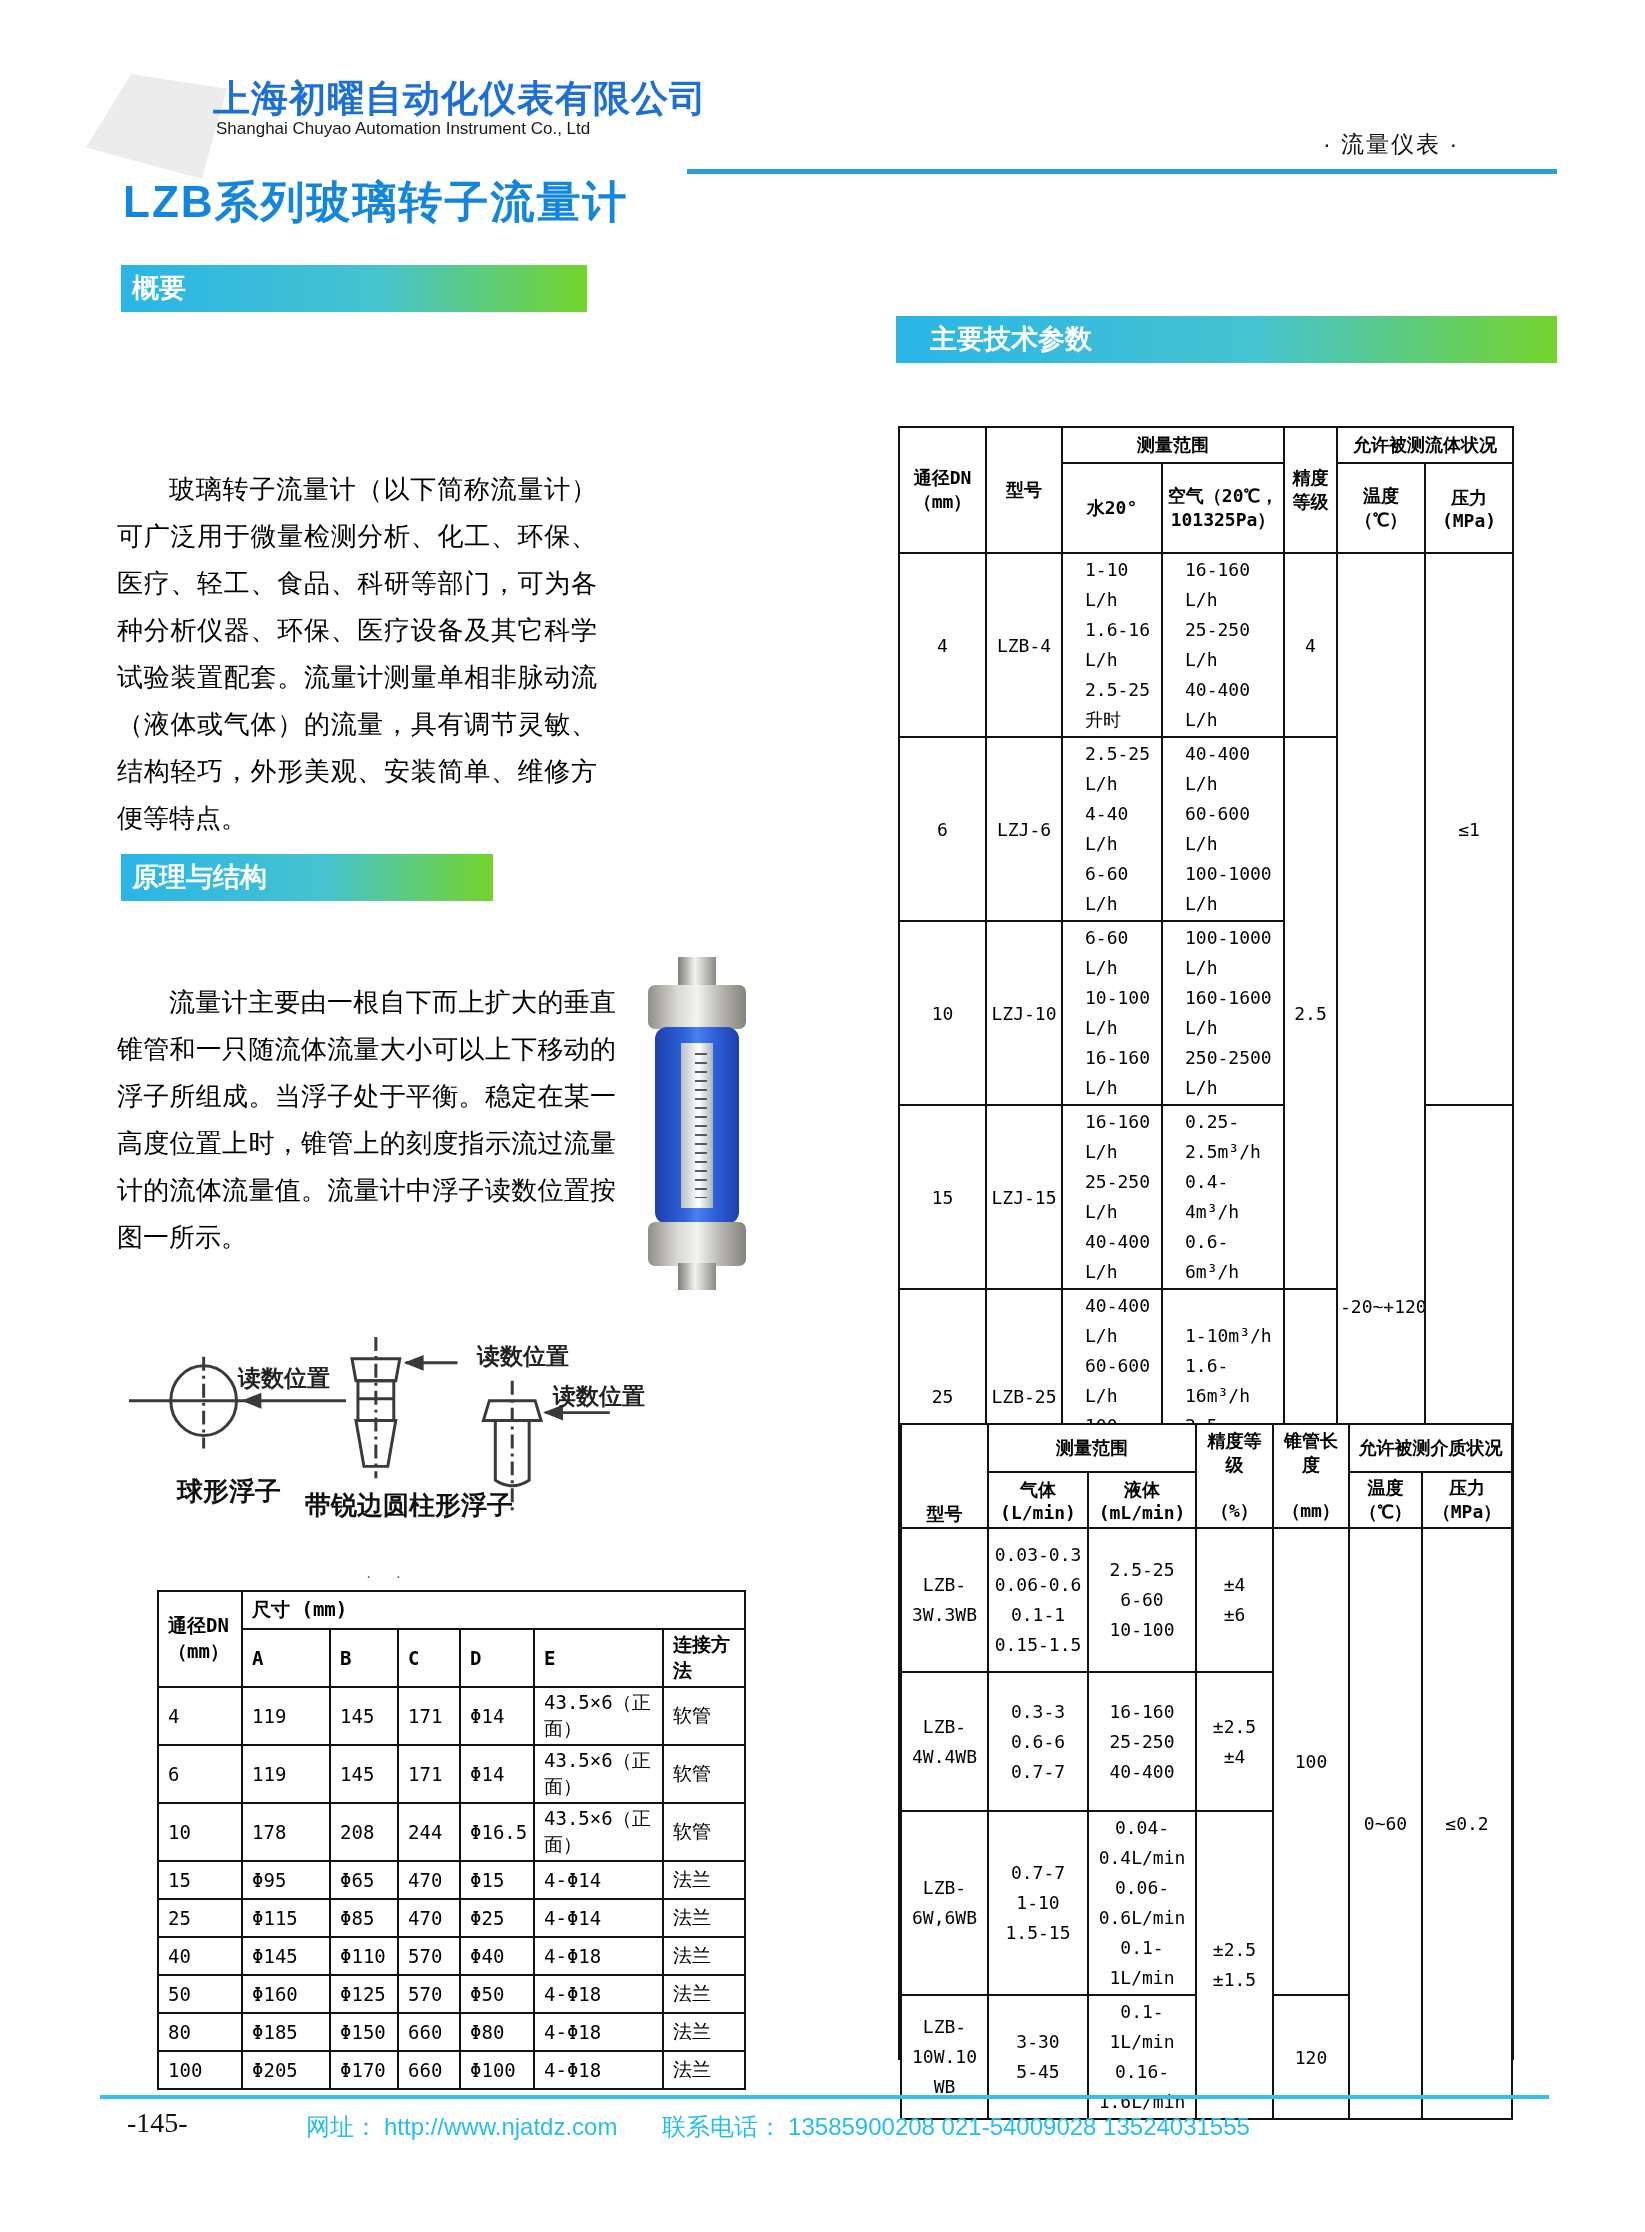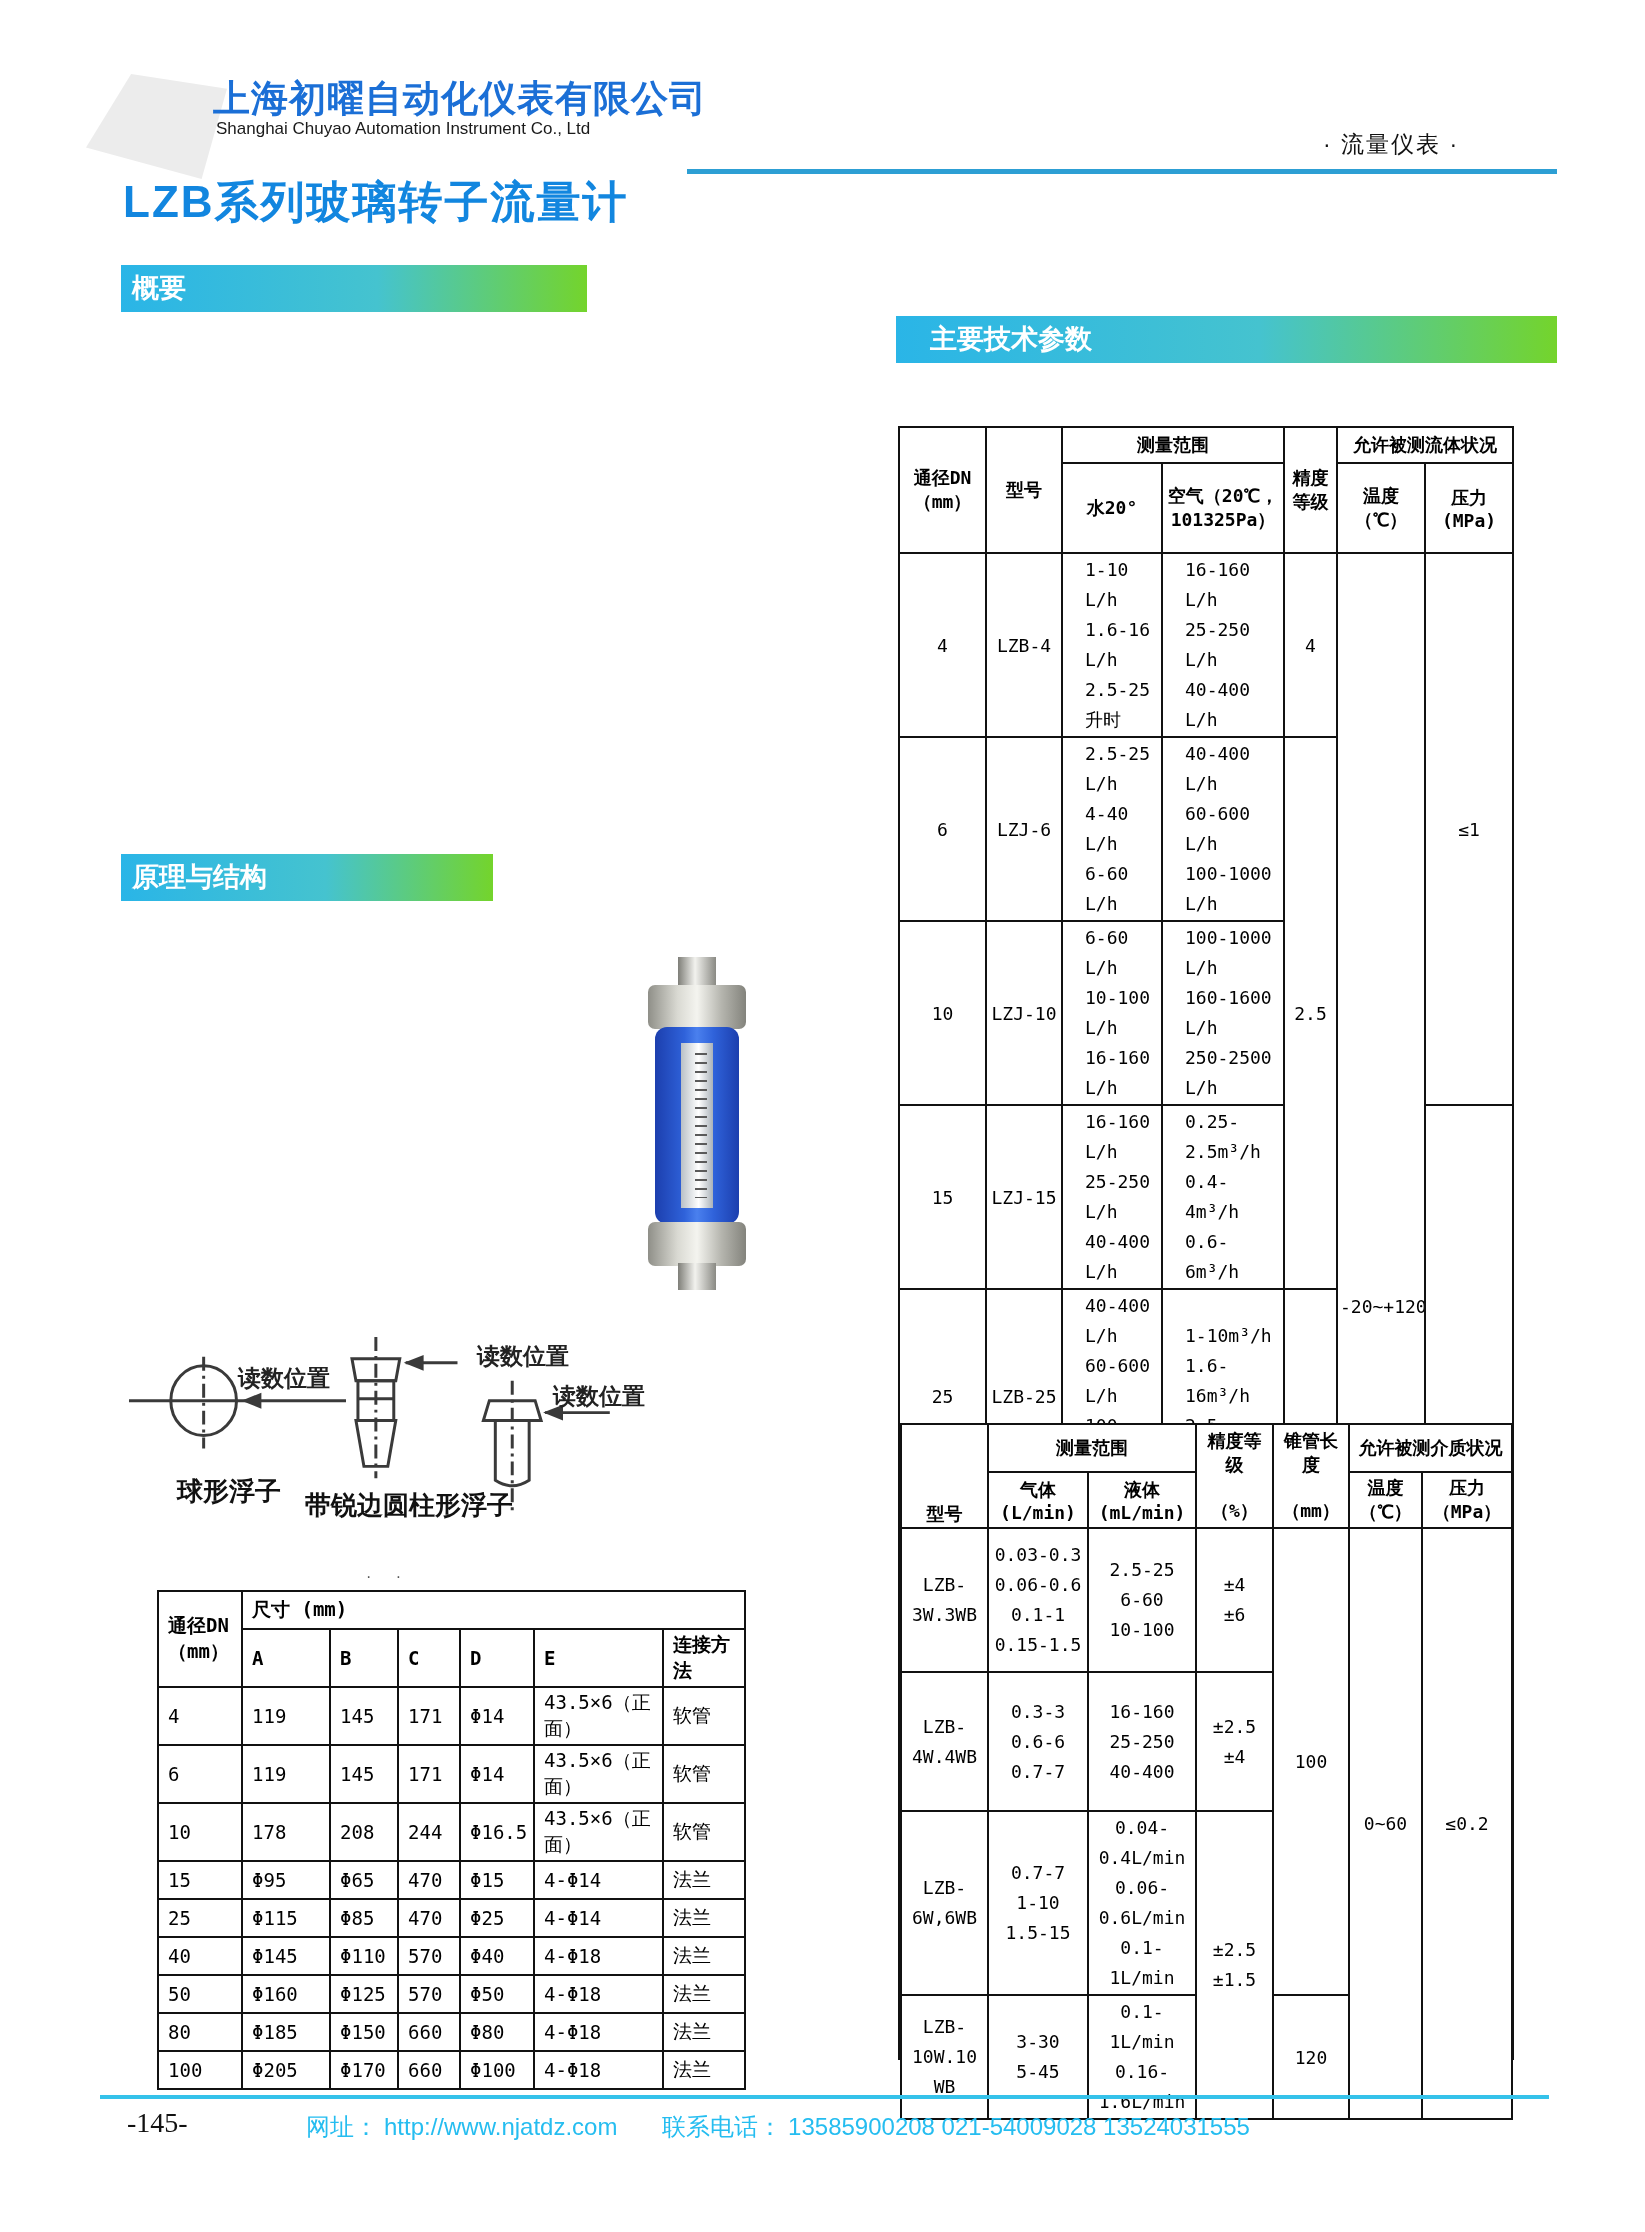--- a/index.html
+++ b/index.html
@@ -104,24 +104,26 @@
   <div class="logo-cn">上海初曜自动化仪表有限公司</div>
   <div class="logo-en">Shanghai Chuyao Automation Instrument Co., Ltd</div>
   <div class="category">· 流量仪表 ·</div>
   <div class="header-rule"></div>
 
   <h1 class="title">LZB系列玻璃转子流量计</h1>
 
   <div class="bar bar-overview">
     <span>概要</span>
   </div>
+  <p class="body-text p1">玻璃转子流量计（以下简称流量计）可广泛用于微量检测分析、化工、环保、医疗、轻工、食品、科研等部门，可为各种分析仪器、环保、医疗设备及其它科学试验装置配套。流量计测量单相非脉动流（液体或气体）的流量，具有调节灵敏、结构轻巧，外形美观、安装简单、维修方便等特点。</p>
 
   <div class="bar bar-principle">
     <span>原理与结构</span>
   </div>
+  <p class="body-text p2">流量计主要由一根自下而上扩大的垂直锥管和一只随流体流量大小可以上下移动的浮子所组成。当浮子处于平衡。稳定在某一高度位置上时，锥管上的刻度指示流过流量计的流体流量值。流量计中浮子读数位置按图一所示。</p>
 
   <div class="flowmeter">
     <div class="fm-conn-top"></div>
     <div class="fm-nut-top"></div>
     <div class="fm-body"></div>
     <div class="fm-glass"></div>
     <div class="fm-scale"></div>
     <div class="fm-nut-bot"></div>
     <div class="fm-conn-bot"></div>
   </div>

